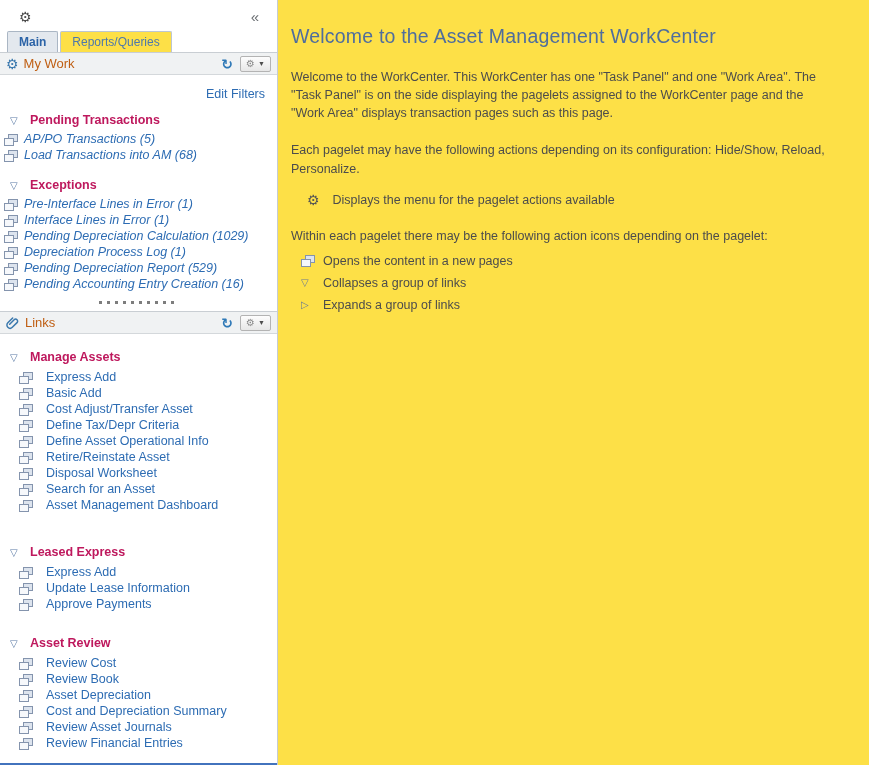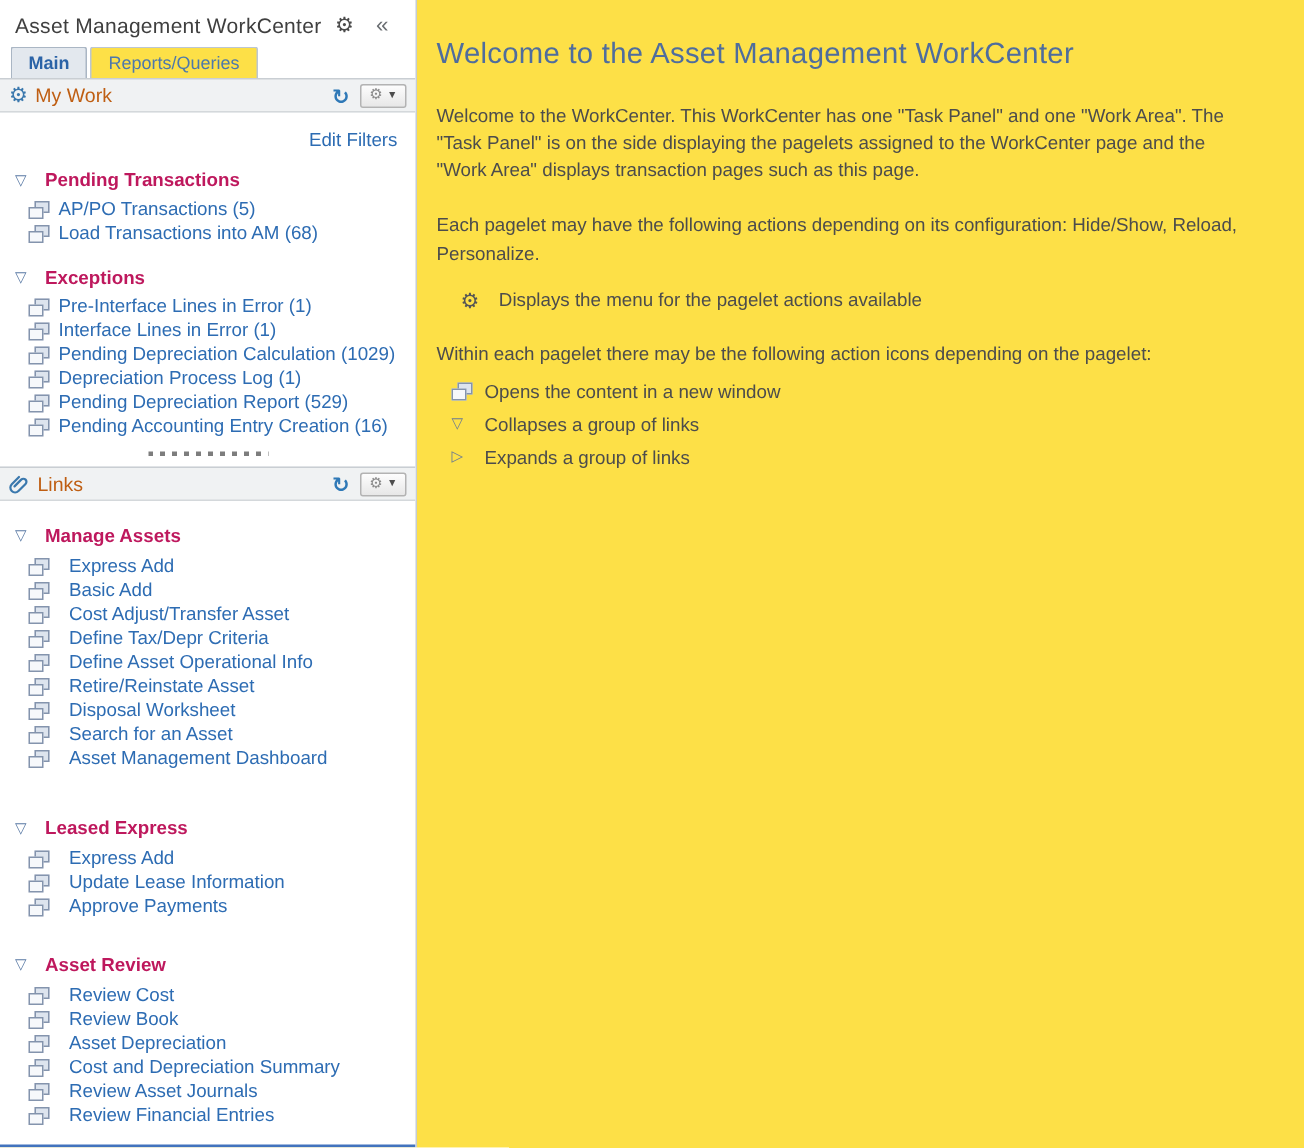--- a/index.html
+++ b/index.html
@@ -43,21 +43,21 @@
   .gb-caret  { font-size:7px; color:#4d4d4d; line-height:8px; }
 
   .edit-filters { text-align:right; padding:9px 12px 2px 0; }
   .edit-filters a { font-size:12.5px; color:#2d6cb3; text-decoration:none; cursor:pointer; }
 
   .group-header { display:flex; align-items:center; padding-left:10px; cursor:pointer; }
   .tri { font-size:10px; color:#5a7aa5; width:12px; flex:0 0 12px; }
   .group-title { font-size:12.5px; font-weight:bold; color:#be185d; margin-left:8px; }
 
   .link-row { display:flex; align-items:center; padding:1px 4px 1px 0; min-height:16px; }
-  .mywork .link-row { padding-left:19px; }
+  .mywork .link-row { padding-left:4px;font-style:italic; }
   .linkspg .link-row { padding-left:19px; }
   .plink { font-size:12.5px; line-height:14px; color:#2d6cb3; text-decoration:none;
            cursor:pointer; }
   .mywork .plink { margin-left:7px; }
   .linkspg .plink { margin-left:14px; }
 
   .nw { position:relative; width:13px; height:11px; flex:0 0 13px; display:inline-block; }
   .nw::before { content:""; position:absolute; left:4px; top:0; width:8px; height:6px;
                 border:1px solid #8494ad; background:#dde4ee; }
   .nw::after  { content:""; position:absolute; left:0; top:4px; width:8px; height:6px;
@@ -90,21 +90,20 @@
   .first-icon-row { margin-top:7px; }
 </style>
 </head>
 <body>
 
 <div class="page">
 
   <aside class="panel">
 
     <div class="panel-header">
-      <span class="panel-title">Asset Management WorkCenter</span>
       <span class="panel-gear">⚙</span>
       <span class="panel-collapse">«</span>
     </div>
 
     <div class="tabs">
       <div class="tab active">Main</div>
       <div class="tab">Reports/Queries</div>
     </div>
 
     <section class="mywork">
@@ -281,21 +280,21 @@
 
     <div class="bullet-row gear-row">
       <span class="gear-glyph">⚙</span>
       <span class="bullet-label">Displays the menu for the pagelet actions available</span>
     </div>
 
     <p>Within each pagelet there may be the following action icons depending on the pagelet:</p>
 
     <div class="bullet-row icon-row first-icon-row">
       <span class="nw"></span>
-      <span class="bullet-label">Opens the content in a new window</span>
+      <span class="bullet-label">Opens the content in a new pages</span>
     </div>
     <div class="bullet-row icon-row">
       <span class="tri-b">▽</span>
       <span class="bullet-label">Collapses a group of links</span>
     </div>
     <div class="bullet-row icon-row">
       <span class="tri-b">▷</span>
       <span class="bullet-label">Expands a group of links</span>
     </div>
   </main>

